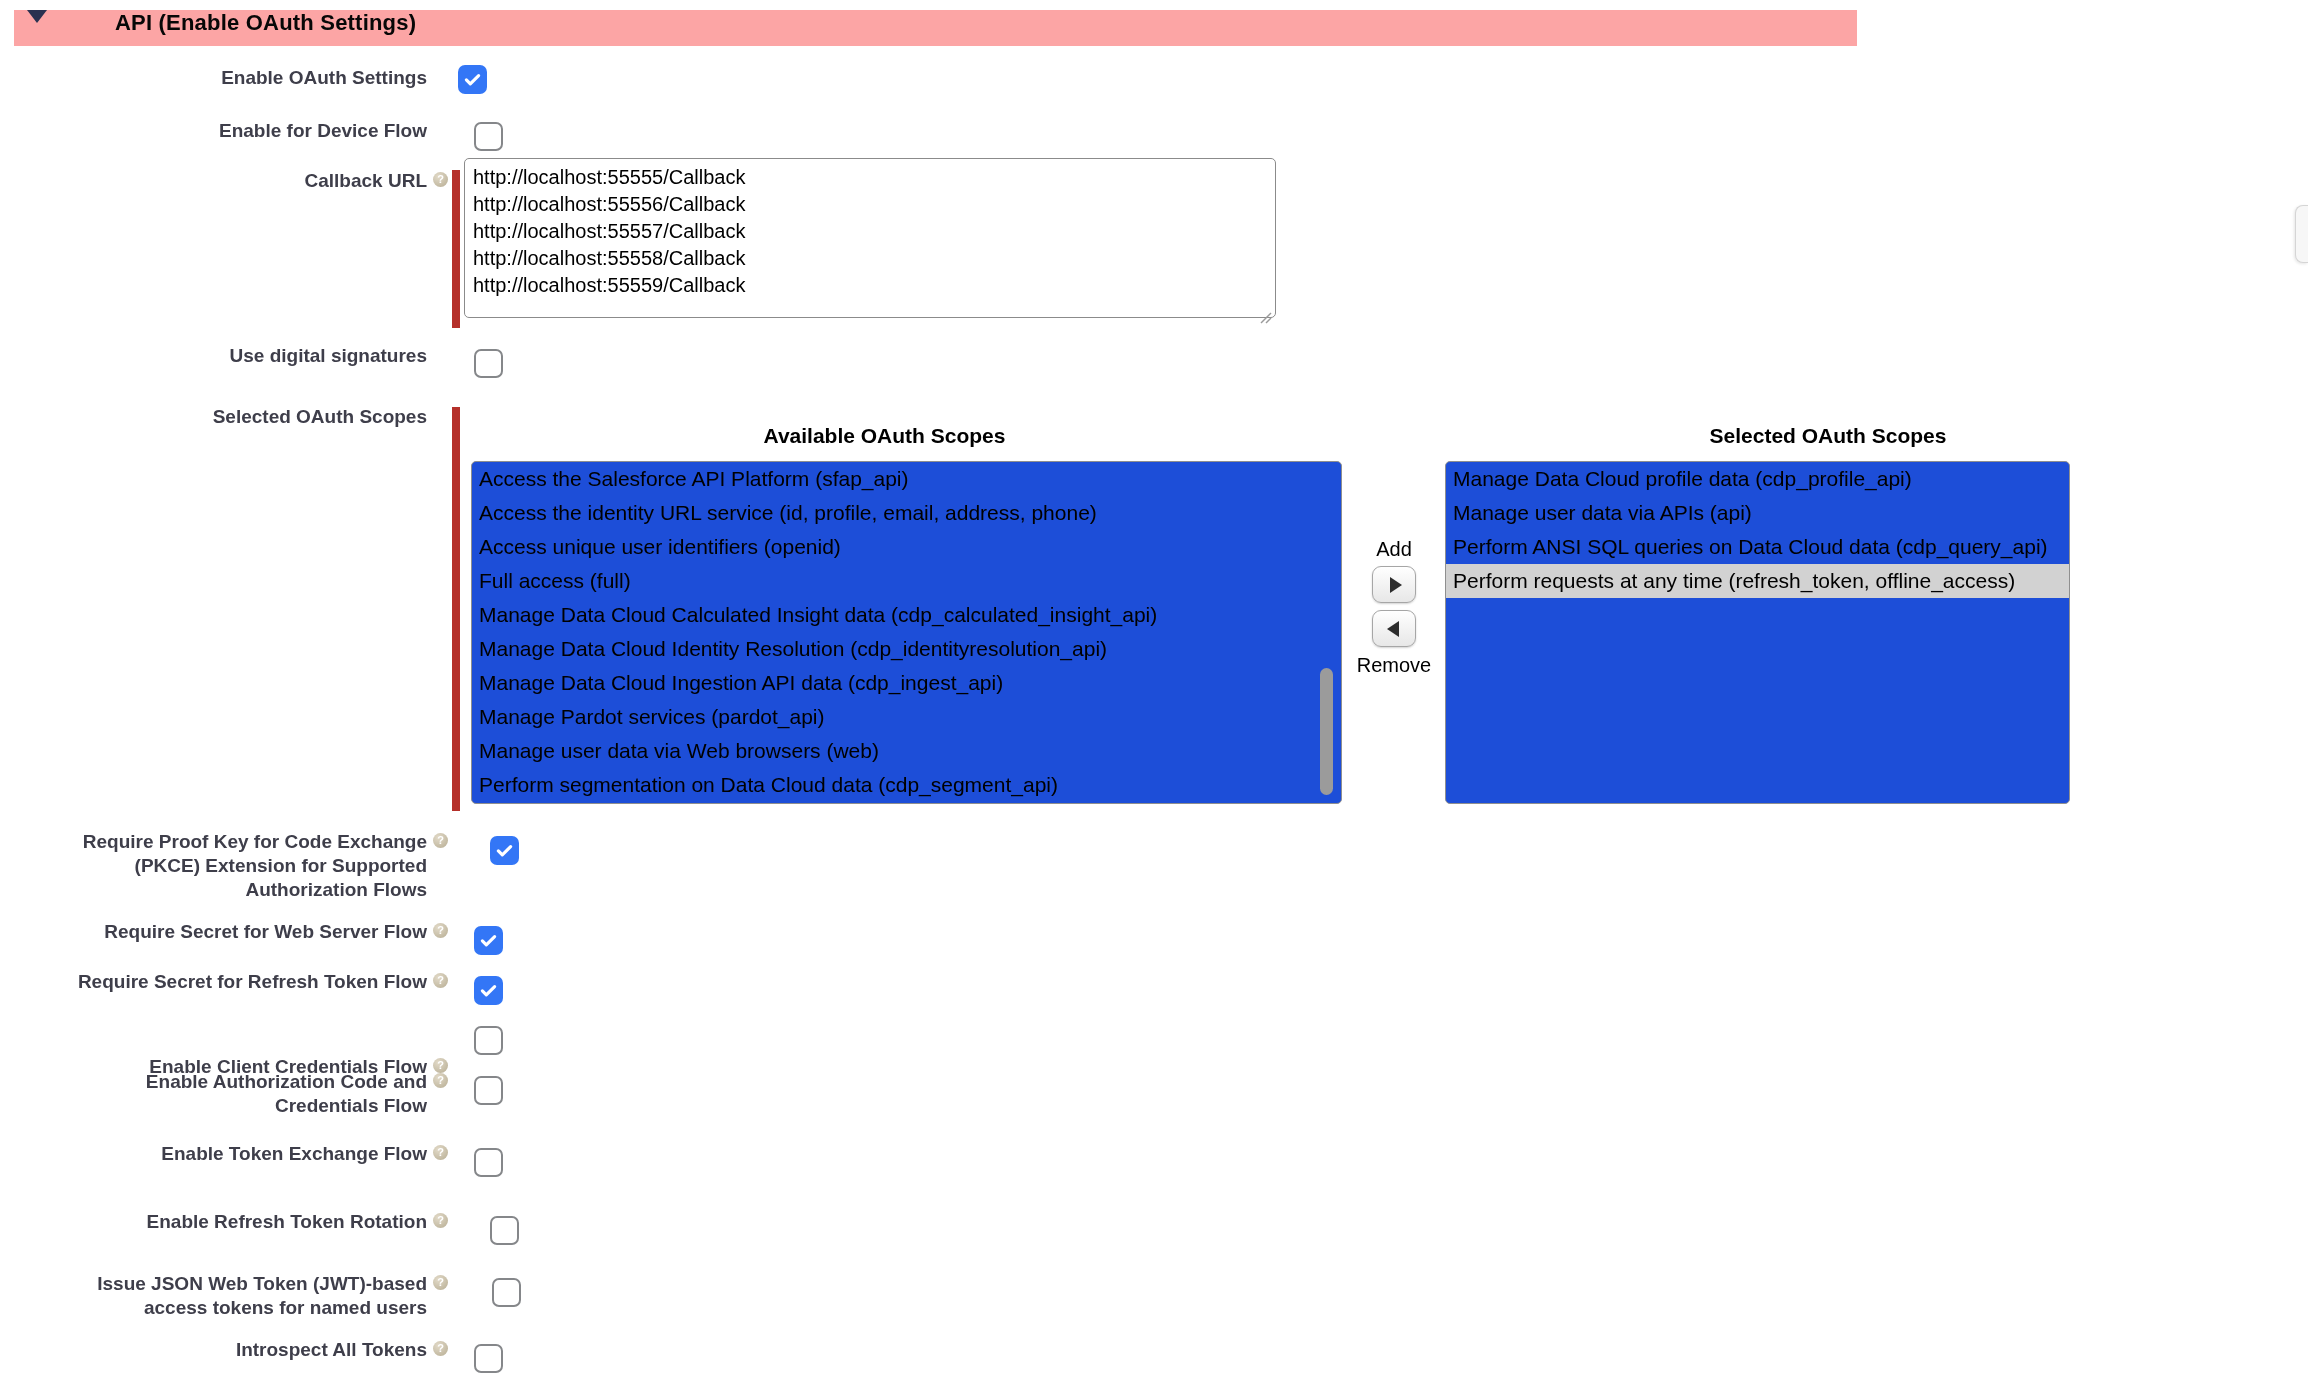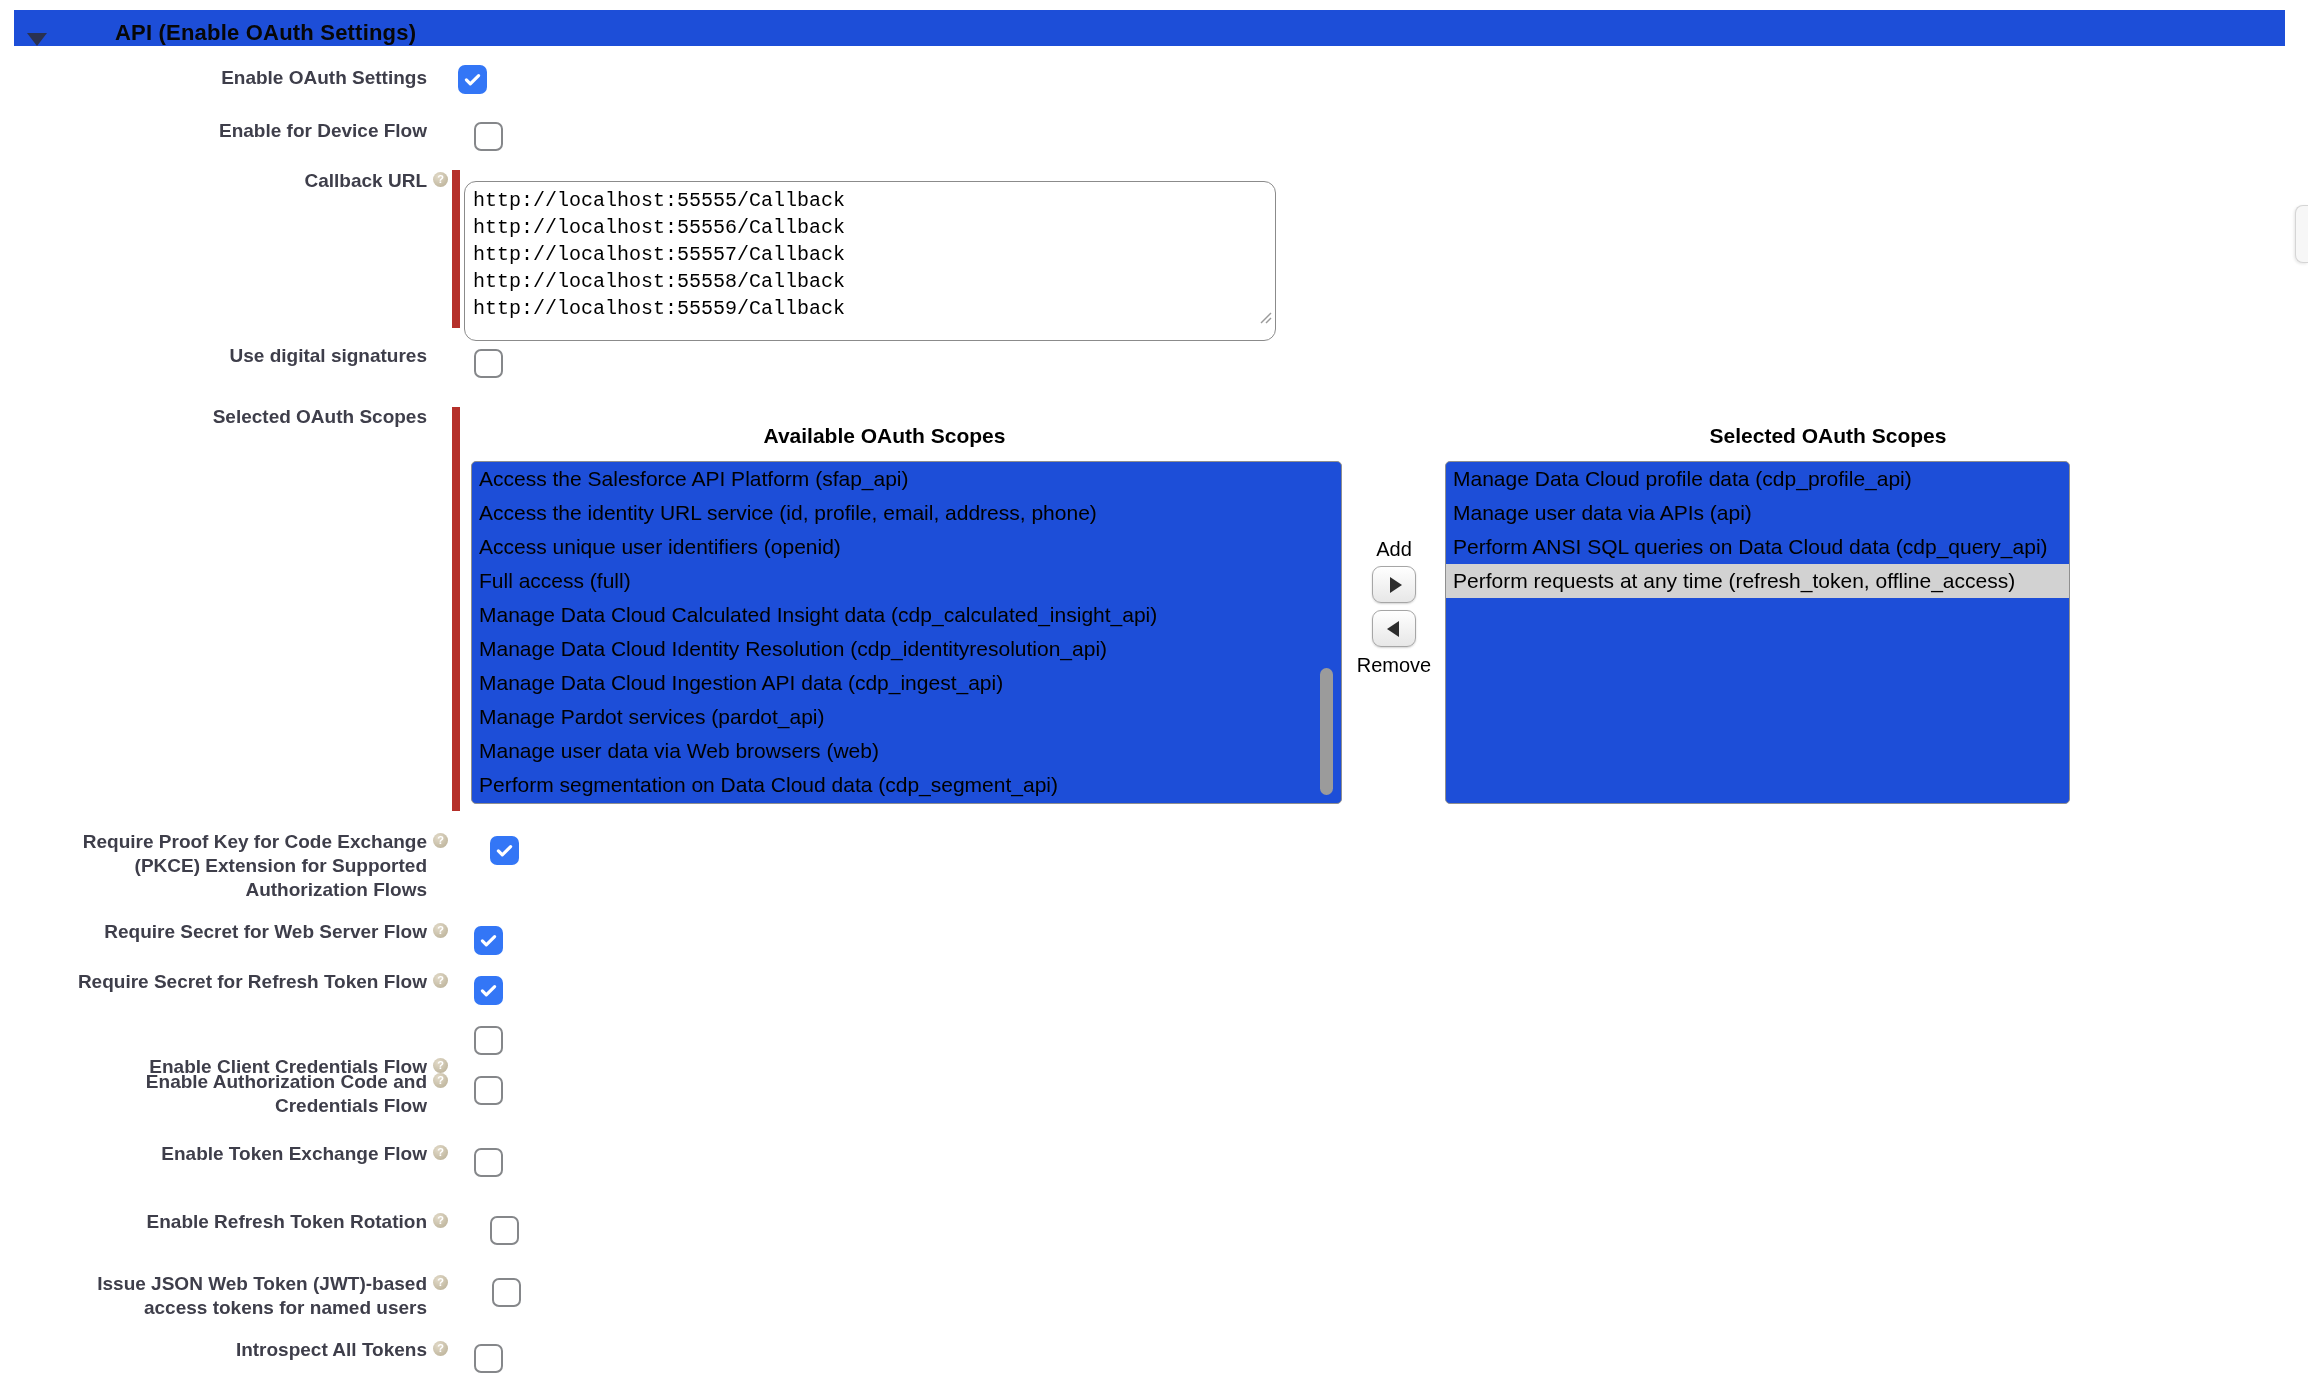--- a/index.html
+++ b/index.html
@@ -1,42 +1,42 @@
 <!DOCTYPE html>
 <html><head>
 <meta charset="utf-8">
 <style>
   * { margin:0; padding:0; box-sizing:border-box; }
   html,body { background:#fff; }
   body { width:2308px; height:1380px; position:relative; font-family:"Liberation Sans", sans-serif; overflow:hidden; }
 
   
-  .sechdr { position:absolute; left:14px; top:10px; width:2271px; height:36px; background:#1d4ed8; display:flex; align-items:flex-end; }
+  .sechdr { position:absolute; left:14px; top:10px; width:1843px; height:36px; background:#fca5a5; display:flex; align-items:flex-start; }
   .tri-down { width:0; height:0; border-left:10px solid transparent; border-right:10px solid transparent; border-top:13px solid #2a3150; margin-left:13px; cursor:pointer; }
   .sectitle { font-weight:700; font-size:22px; color:#070707; margin-left:68px; letter-spacing:0.2px; }
 
   
   .flabel { position:absolute; right:1881px; text-align:right; font-weight:700; font-size:19px; line-height:24px; color:#3e3e4a; white-space:nowrap; }
   .flabel .line { position:relative; display:block; }
   .help { position:absolute; right:-21px; top:3px; width:15px; height:15px; border-radius:50%;
           background:radial-gradient(circle at 35% 30%, #e2dac8, #b6ac92); color:#fff;
           font-size:11px; line-height:15px; font-weight:700; text-align:center; cursor:pointer; }
 
   
   .cb { position:absolute; width:29px; height:29px; border-radius:7px; cursor:pointer; }
   .cb.unchecked { background:#fff; border:2px solid #85878a; }
   .cb.checked { background:#3376f6; display:flex; align-items:center; justify-content:center; }
 
   
   .reqbar { position:absolute; width:8px; background:#b5302a; }
 
   
-  .cb-url { position:absolute; left:464px; top:181px; width:812px; height:160px;
-            border:1px solid #8b8b8b; border-radius:12px; padding:5px 8px;
-            font-family:Liberation Mono, monospace; font-size:20px; line-height:27px;
+  .cb-url { position:absolute; left:464px; top:158px; width:812px; height:160px;
+            border:1px solid #8b8b8b; border-radius:5px; padding:5px 8px;
+            font-family:Liberation Sans, sans-serif; font-size:20px; line-height:27px;
             color:#000; resize:none; overflow:hidden; outline:none; }
   .grip { position:absolute; left:1258px; top:310px; pointer-events:none; }
 
   
   .listhdr { position:absolute; text-align:center; font-weight:700; font-size:21px; color:#000; }
   .listbox { position:absolute; background:#1d4ed8; border:1px solid #8f8f8f; border-radius:5px; overflow:hidden; }
   .opt { font-size:21px; line-height:34px; padding:0 7px; white-space:nowrap; color:#000; cursor:default; }
   .opt.selected { background:#d2d2d2; }
   .vthumb { position:absolute; background:#9b9b9b; border-radius:7px; }
 

